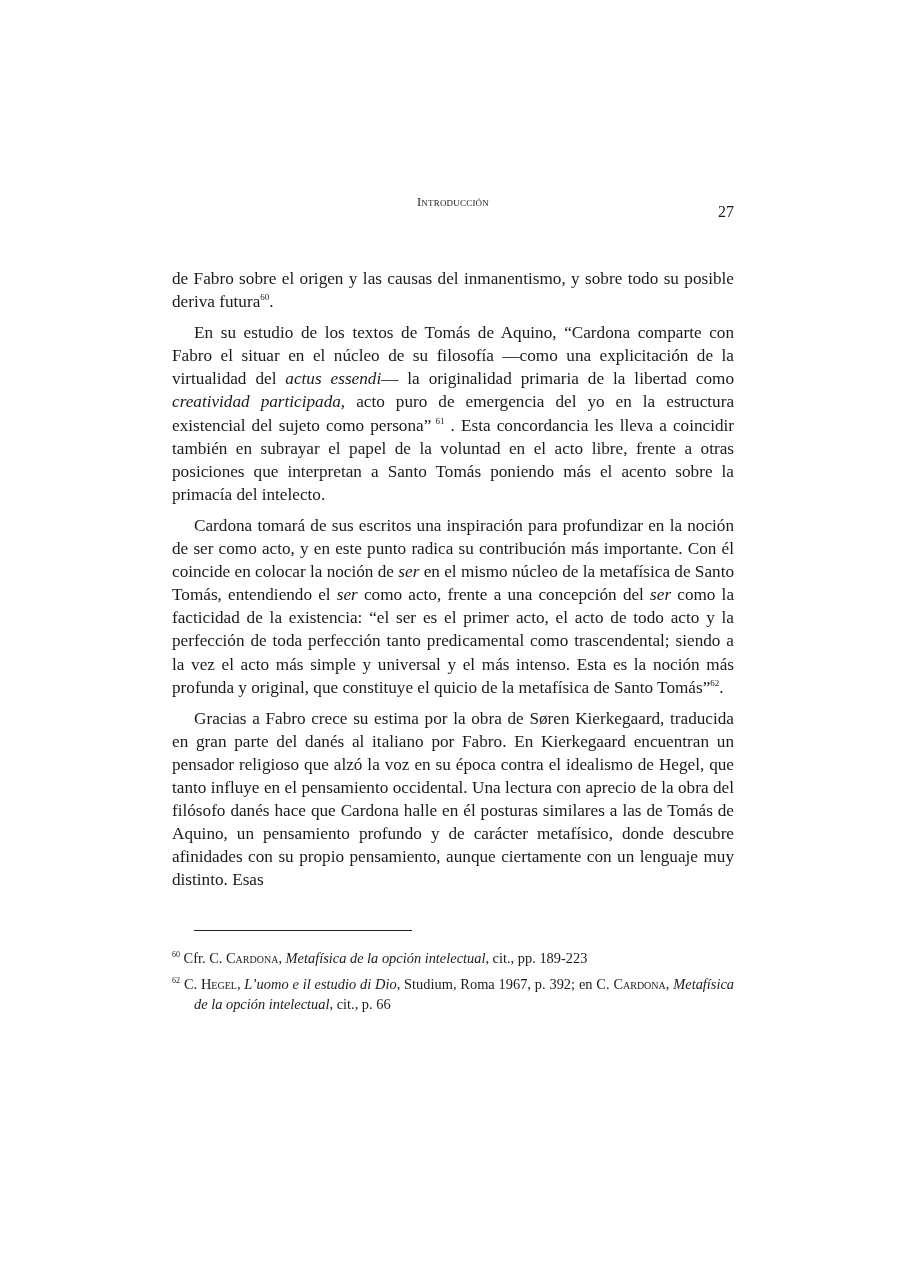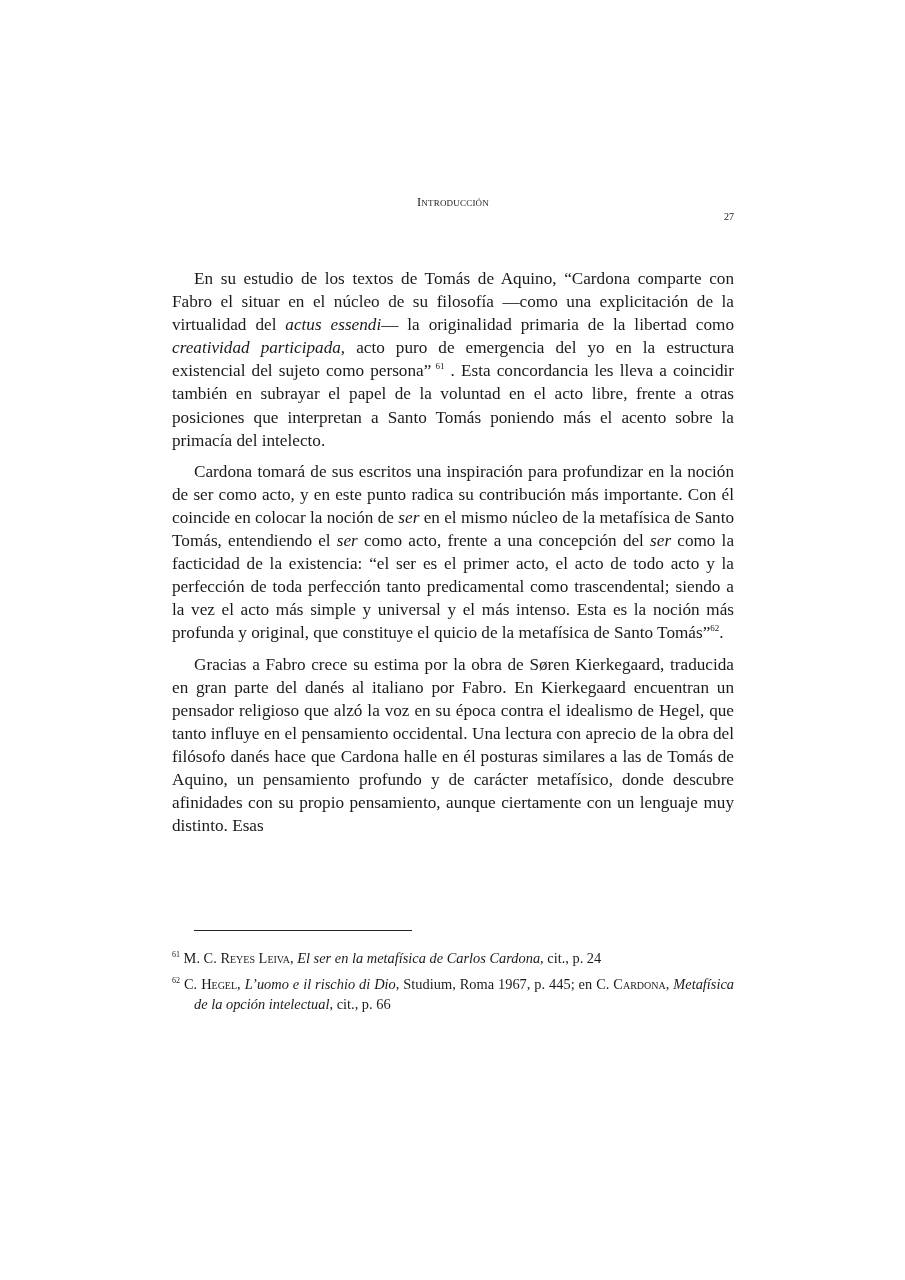--- a/index.html
+++ b/index.html
@@ -1,21 +1,21 @@
 <!DOCTYPE html>
 <html><head>
 <meta charset="utf-8">
 <style>
   html, body { margin: 0; padding: 0; background: #ffffff; }
   body { width: 905px; height: 1280px; position: relative; overflow: hidden;
          font-family: "Liberation Serif", "DejaVu Serif", serif; color: #1a1a1a; }
   .page { position: absolute; left: 172px; top: 0; width: 562px; }
   .running-head { position: absolute; top: 195px; left: 0; width: 562px; font-size: 12.5px; text-align: center; }
   .running-head .title { font-variant: small-caps; letter-spacing: 0.2px; }
-  .running-head .num { position: absolute; right: 0; top: 16px; font-size: 10px; }
+  .running-head .num { position: absolute; right: 0; top: 8px; font-size: 16px; }
   .body { position: absolute; top: 267px; left: 0; width: 562px; font-size: 17.2px; line-height: 23.1px;
           text-align: justify; }
   .body p { margin: 0 0 8px 0; text-indent: 22px; }
   .body p.cont { text-indent: 0; }
   .body sup { font-size: 9px; line-height: 0; vertical-align: 7px; }
   .rule { position: absolute; top: 930px; left: 22px; width: 218px; border-top: 1px solid #222; }
   .notes { position: absolute; top: 948px; left: 0; width: 562px; font-size: 14.4px; line-height: 20px; }
   .note { margin: 0 0 6px 0; padding-left: 22px; text-indent: -22px; text-align: justify; }
   .note sup { font-size: 8px; vertical-align: 6px; line-height: 0; }
   .sc { font-variant: small-caps; }
@@ -24,24 +24,25 @@
 </head>
 <body>
 
 <div class="page">
   <div class="running-head">
     <span class="title">Introducción</span>
     <span class="num">27</span>
   </div>
 
   <div class="body" id="body">
+      <p class="cont"><span>de Fabro sobre el origen y las causas del inmanentismo, y sobre todo su posible deriva futura</span><sup>60</sup><span>.</span></p>
       <p><span>En su estudio de los textos de Tomás de Aquino, “Cardona comparte con Fabro el situar en el núcleo de su filosofía —como una explicitación de la virtualidad del </span><i>actus essendi</i><span>— la originalidad primaria de la libertad como </span><i>creatividad participada</i><span>, acto puro de emergencia del yo en la estructura existencial del sujeto como persona”</span><sup> 61</sup><span> . Esta concordancia les lleva a coincidir también en subrayar el papel de la voluntad en el acto libre, frente a otras posiciones que interpretan a Santo Tomás poniendo más el acento sobre la primacía del intelecto.</span></p>
       <p><span>Cardona tomará de sus escritos una inspiración para profundizar en la noción de ser como acto, y en este punto radica su contribución más importante. Con él coincide en colocar la noción de </span><i>ser</i><span> en el mismo núcleo de la metafísica de Santo Tomás, entendiendo el </span><i>ser</i><span> como acto, frente a una concepción del </span><i>ser</i><span> como la facticidad de la existencia: “el ser es el primer acto, el acto de todo acto y la perfección de toda perfección tanto predicamental como trascendental; siendo a la vez el acto más simple y universal y el más intenso. Esta es la noción más profunda y original, que constituye el quicio de la metafísica de Santo Tomás”</span><sup>62</sup><span>.</span></p>
       <p><span>Gracias a Fabro crece su estima por la obra de Søren Kierkegaard, traducida en gran parte del danés al italiano por Fabro. En Kierkegaard encuentran un pensador religioso que alzó la voz en su época contra el idealismo de Hegel, que tanto influye en el pensamiento occidental. Una lectura con aprecio de la obra del filósofo danés hace que Cardona halle en él posturas similares a las de Tomás de Aquino, un pensamiento profundo y de carácter metafísico, donde descubre afinidades con su propio pensamiento, aunque ciertamente con un lenguaje muy distinto. Esas</span></p>
     </div>
 
   <div class="rule"></div>
 
   <div class="notes" id="notes">
-      <div class="note"><sup>61</sup> <span>M. C. </span><span class="sc">Reyes Leiva</span><span>, </span><i>El ser en la metafísica de Carlos Cardona</i><span>, cit., p. 24</span></div>
-      <div class="note"><sup>62</sup> <span>C. </span><span class="sc">Hegel</span><span>, </span><i>L’uomo e il rischio di Dio</i><span>, Studium, Roma 1967, p. 445; en C. </span><span class="sc">Cardona</span><span>, </span><i>Metafísica de la opción intelectual</i><span>, cit., p. 66</span></div>
+      <div class="note"><sup>60</sup> <span>Cfr. C. </span><span class="sc">Cardona</span><span>, </span><i>Metafísica de la opción intelectual</i><span>, cit., pp. 189-223</span></div>
+      <div class="note"><sup>62</sup> <span>C. </span><span class="sc">Hegel</span><span>, </span><i>L’uomo e il estudio di Dio</i><span>, Studium, Roma 1967, p. 392; en C. </span><span class="sc">Cardona</span><span>, </span><i>Metafísica de la opción intelectual</i><span>, cit., p. 66</span></div>
     </div>
 </div>
 
 </body></html>

